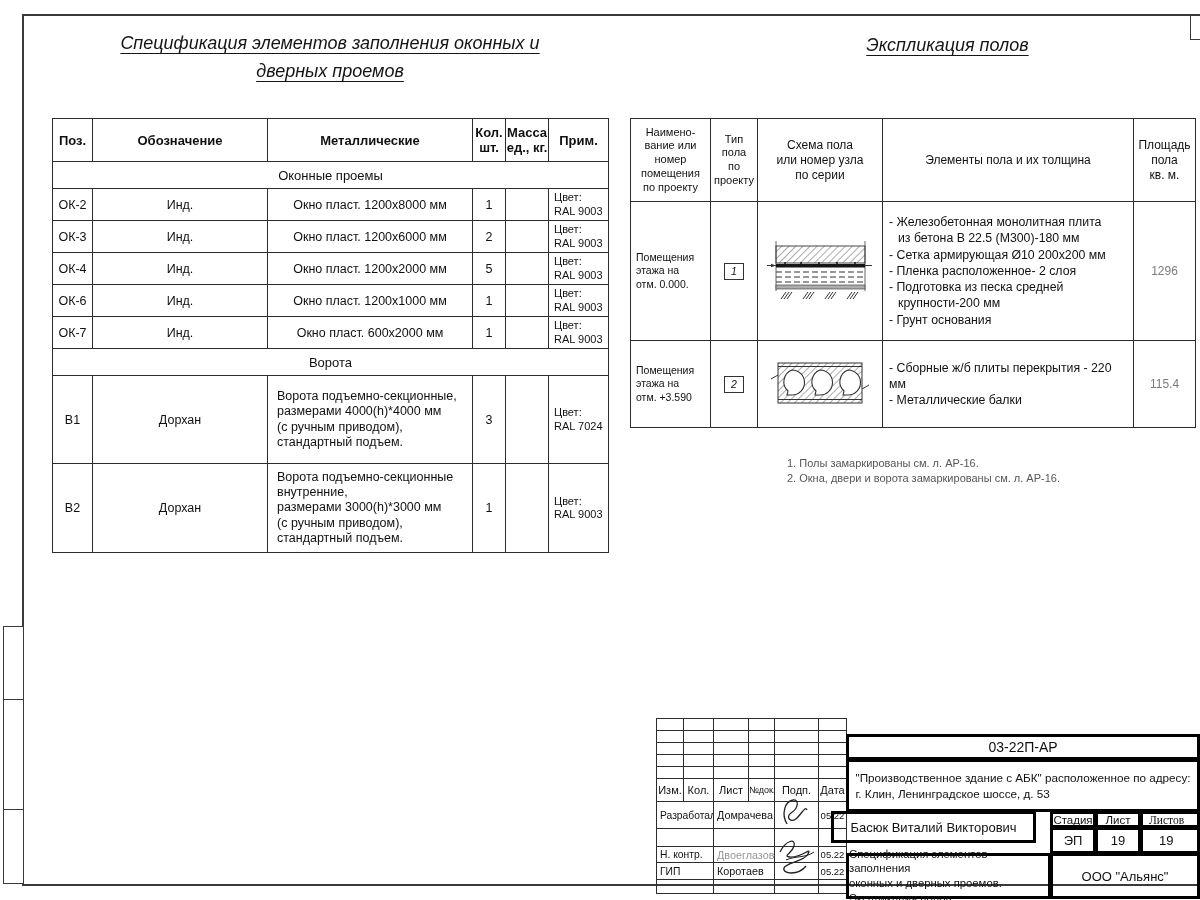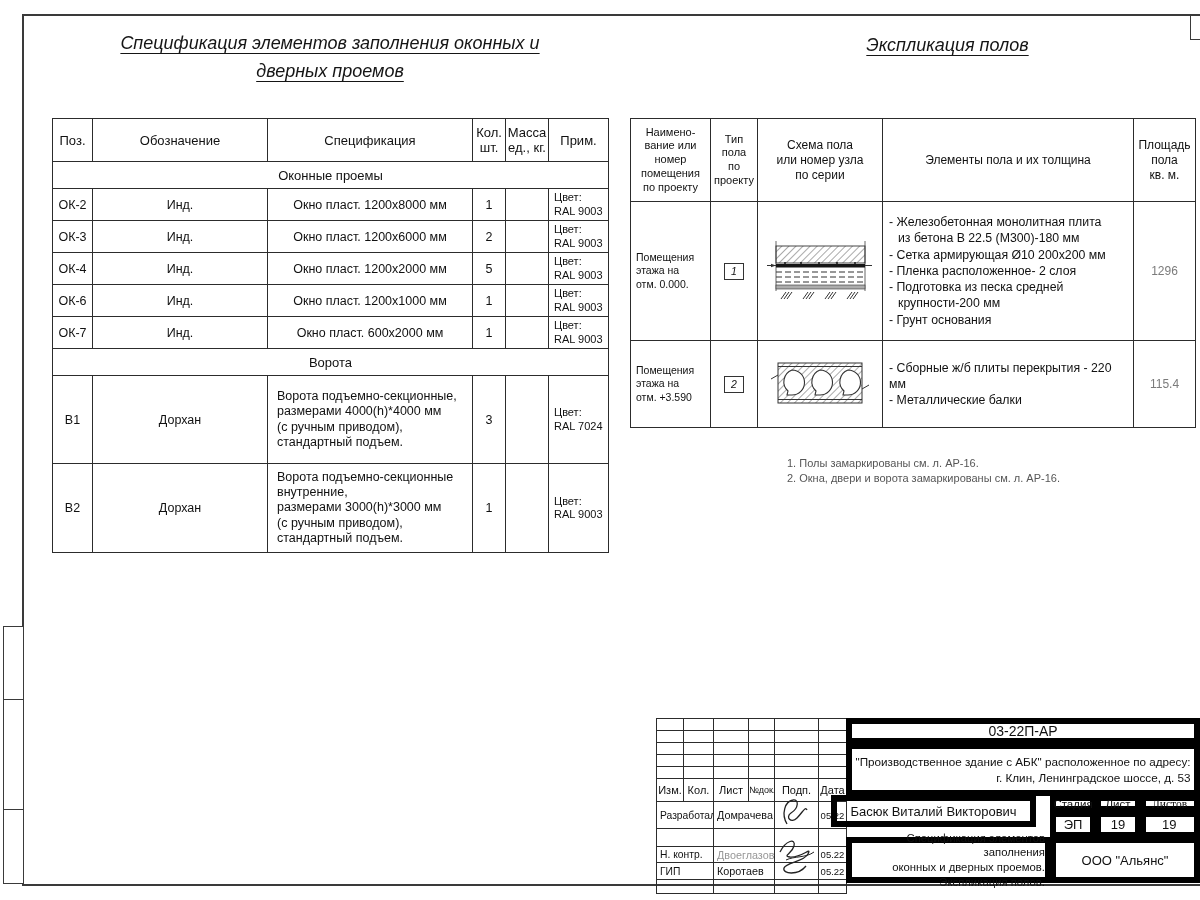--- a/index.html
+++ b/index.html
@@ -17,21 +17,21 @@
 
   
   .sec-title { position:absolute; font-style:italic; font-size:18px; text-align:center;
                text-decoration:underline; text-underline-offset:4px; line-height:1.55; color:#151515; }
 
   
   table { border-collapse:collapse; table-layout:fixed; }
   td { border:1px solid #2c2c2c; padding:0; vertical-align:middle; text-align:center;
        font-size:12.5px; overflow:hidden; }
   .spec-table { position:absolute; left:52px; top:118px; width:556px; }
-  .spec-table td.hdr { font-size:13px; }
+  .spec-table td.hdr { font-size:13px;font-weight:bold; }
   .spec-table td.group { font-size:13px; }
   .note-cell { font-size:11px; text-align:left; padding-left:5px; line-height:1.2; }
   .name-left { text-align:left; padding-left:9px; line-height:1.22; }
   .h-42 td { height:42px; } .h-26 td { height:26px; } .h-31 td { height:31px; }
   .h-87 td { height:87px; } .h-88 td { height:88px; }
 
   .floor-table { position:absolute; left:630px; top:118px; width:565px; }
   .floor-table td.hdr { font-size:12px; line-height:1.25; }
   .room-cell { font-size:10.5px; text-align:left; padding-left:5px; line-height:1.25; }
   .area-cell { color:#7b7b7b; font-size:12px; }
@@ -47,22 +47,22 @@
 
   
   .tb-wrap { position:absolute; left:656px; top:718px; width:544px; height:165px; }
   .tb-left { position:absolute; left:0; top:0; width:191px; }
   .tb-left td { font-size:11px; }
   .tb-left td.small { font-size:9px; }
   .tb-left td.role { text-align:left; padding-left:3px; font-size:10.3px; }
   .tb-left td.name { text-align:left; padding-left:3px; font-size:10.8px; }
   .tb-left td.date { font-size:9.5px; }
   .gray { color:#979797; }
-  .tb-cell { position:absolute; border:6px solid #000000; box-sizing:border-box;
-             display:flex; align-items:center; justify-content:center; text-align:right; }
+  .tb-cell { position:absolute; border:3px solid #000000; box-sizing:border-box;
+             display:flex; align-items:center; justify-content:center; text-align:left;margin-top:16px; }
   .sig-svg { position:absolute; }
 
   .schema-svg { display:block; margin:0 auto; }
 </style>
 </head>
 <body>
 
 <div class="page">
 
   <div class="frame"></div>
@@ -81,21 +81,21 @@
         <col style="width:175px">
         <col style="width:205px">
         <col style="width:33px">
         <col style="width:43px">
         <col style="width:60px">
       </colgroup>
     <tbody>
         <tr class="h-42">
       <td class="hdr">Поз.</td>
       <td class="hdr">Обозначение</td>
-      <td class="hdr">Спецификация</td>
+      <td class="hdr">Металлические</td>
       <td class="hdr pre">Кол.
 шт.</td>
       <td class="hdr pre">Масса
 ед., кг.</td>
       <td class="hdr">Прим.</td>
     </tr>
     <tr class="h-26">
       <td class="group" colspan="6">Оконные проемы</td>
     </tr>
     <tr class="h-31">

